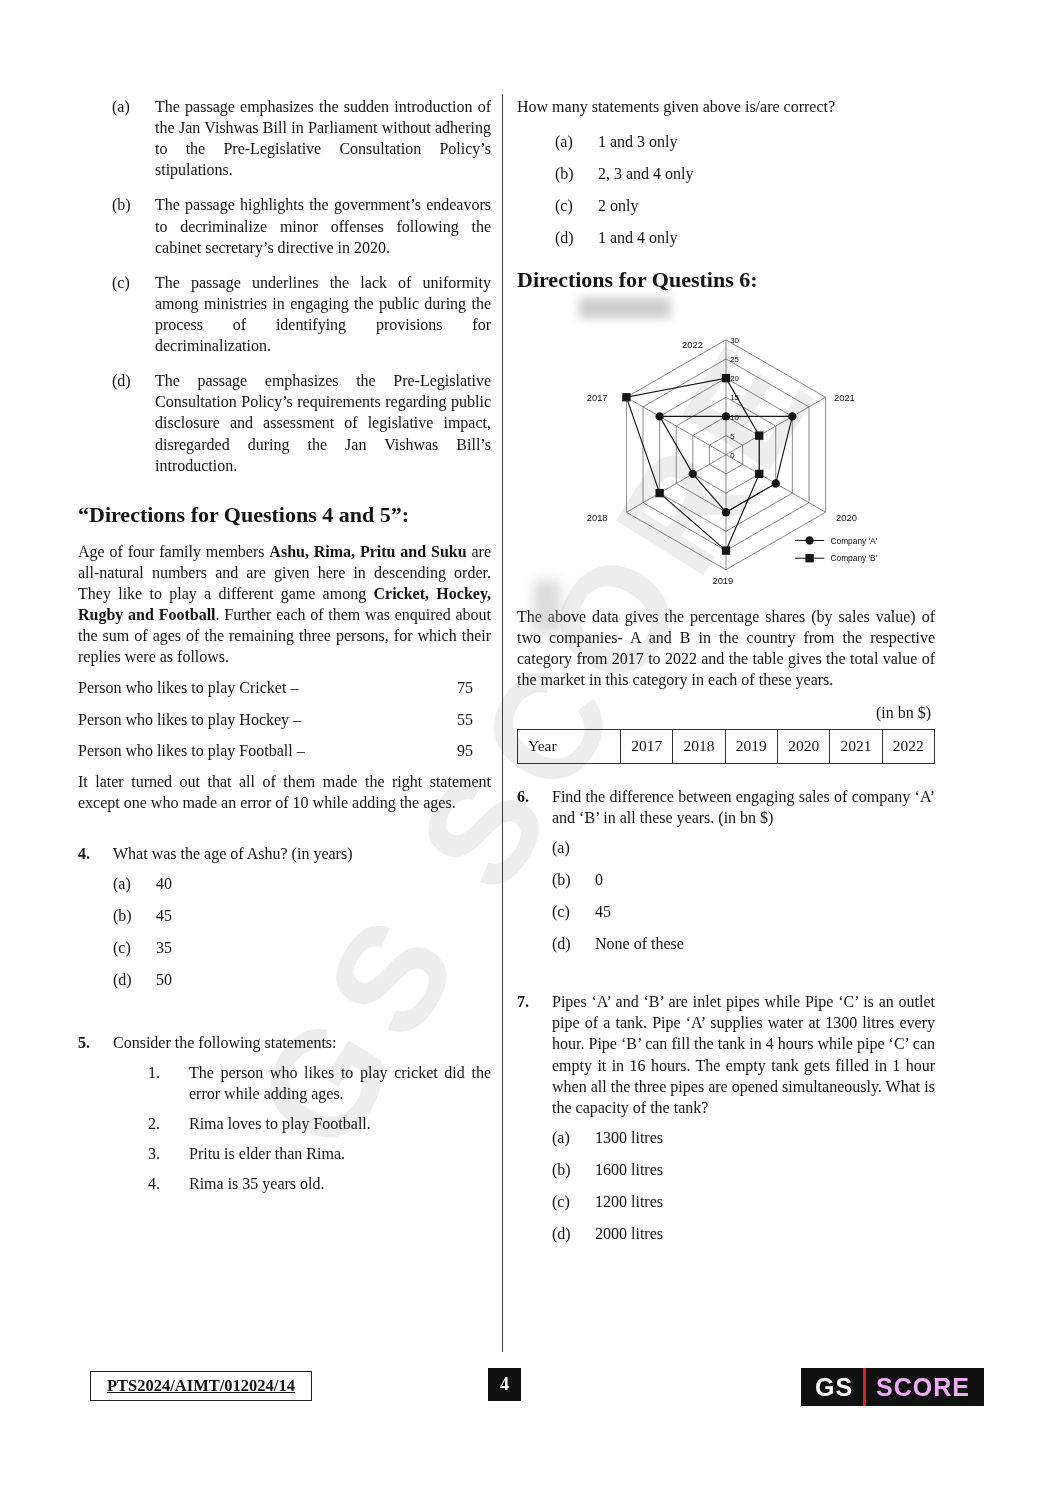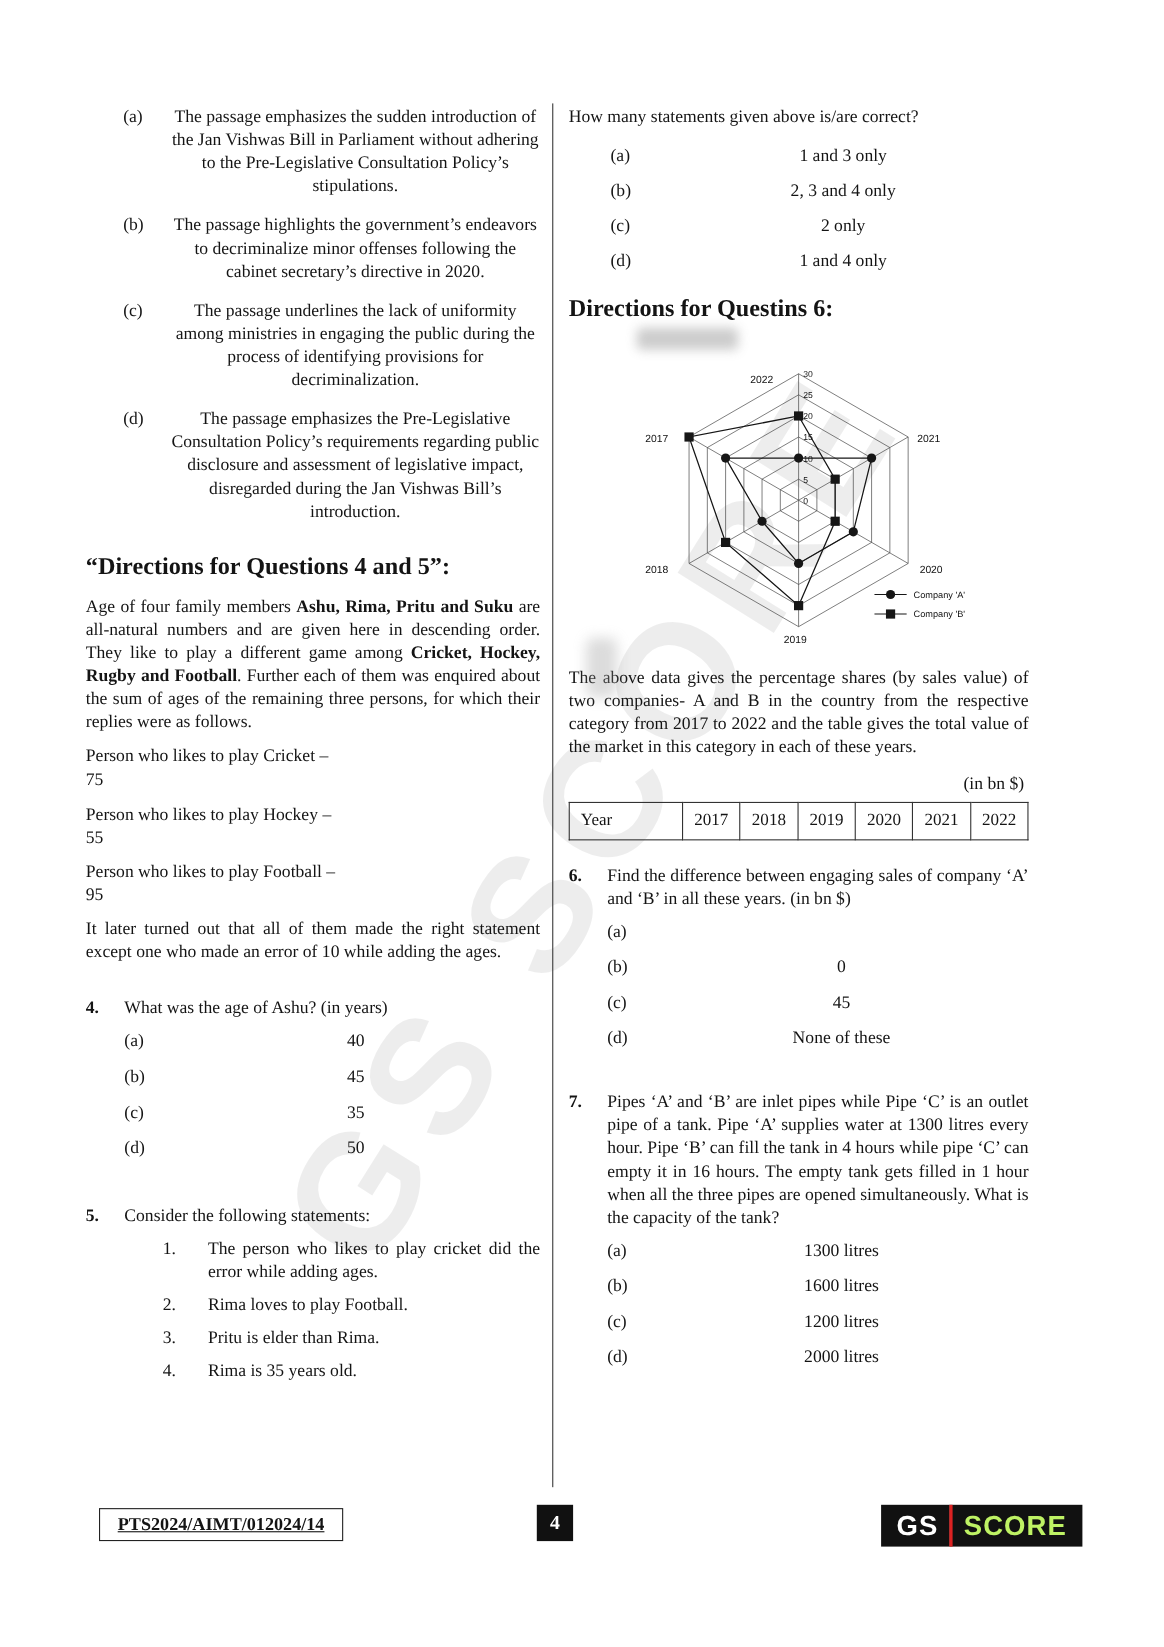--- a/index.html
+++ b/index.html
@@ -11,22 +11,22 @@
   .col{position:absolute;top:96px;z-index:1;}
   .col-left{left:78px;width:413px;}
   .col-right{left:517px;width:418px;}
   .divider{position:absolute;left:502px;top:94px;width:1.3px;height:1258px;background:#3a3a3a;z-index:1;}
   .just{text-align:justify;}
   .para{margin:0 0 10px 0;}
   .heading{font-weight:700;font-size:22px;margin:24px 0 12px 0;}
   .opt{display:flex;margin:0 0 11px 0;}
   .opt-big{margin-left:34px;margin-bottom:14px;}
   .opt-label{flex:none;width:43px;}
-  .opt-text{flex:1;text-align:center;}
-  .clue{display:flex;justify-content:space-between;margin:10px 0;padding-right:18px;flex-direction:column;}
+  .opt-text{flex:1;}
+  .clue{display:flex;justify-content:space-between;margin:10px 0;padding-right:18px;}
   .question{display:flex;margin-top:30px;}
   .q-num{flex:none;width:35px;font-weight:700;}
   .q-body{flex:1;}
   .q-text{margin-bottom:9px;}
   .statement{display:flex;margin:9px 0 0 35px;}
   .st-num{flex:none;width:41px;}
   .st-text{flex:1;}
   .r-opts{margin-left:38px;margin-top:14px;}
   .chart-wrap{position:relative;width:418px;height:298px;margin:4px 0 8px 0;}
   .chart-wrap svg{width:418px;height:298px;display:block;}
@@ -38,21 +38,21 @@
   .market-table{border-collapse:collapse;width:100%;margin-bottom:4px;border-radius:11px;}
   .market-table td{border:1.4px solid #333;padding:6px 8px;text-align:center;font-size:15.5px;}
   .market-table td.first{text-align:left;width:84px;padding-left:10px;}
   .footer-code{position:absolute;left:90px;top:1371px;border:1.6px solid #222;padding:3px 16px;
           font-weight:700;font-size:16.5px;z-index:2;text-decoration:underline;}
   .page-num{position:absolute;left:488px;top:1368px;width:33px;height:33px;background:#111;color:#fff;
           display:flex;align-items:center;justify-content:center;font-weight:700;font-size:18px;z-index:2;}
   .logo{position:absolute;right:74px;top:1368px;height:38px;display:flex;align-items:stretch;
           font-family:"Liberation Sans",sans-serif;font-weight:700;z-index:2;}
   .logo-gs{background:#111;color:#fff;display:flex;align-items:center;padding:0 10px 0 14px;font-size:25px;letter-spacing:1px;}
-  .logo-score{background:#111;color:#bef264;display:flex;align-items:center;padding:0 14px 0 10px;font-size:25px;
+  .logo-score{background:#111;color:#f0abfc;display:flex;align-items:center;padding:0 14px 0 10px;font-size:25px;
           border-left:3px solid #d22;letter-spacing:1px;}
 </style>
 </head>
 <body>
 
 <div class="page">
 
   <div class="watermark">GS SCORE</div>
   <div class="divider"></div>
 

